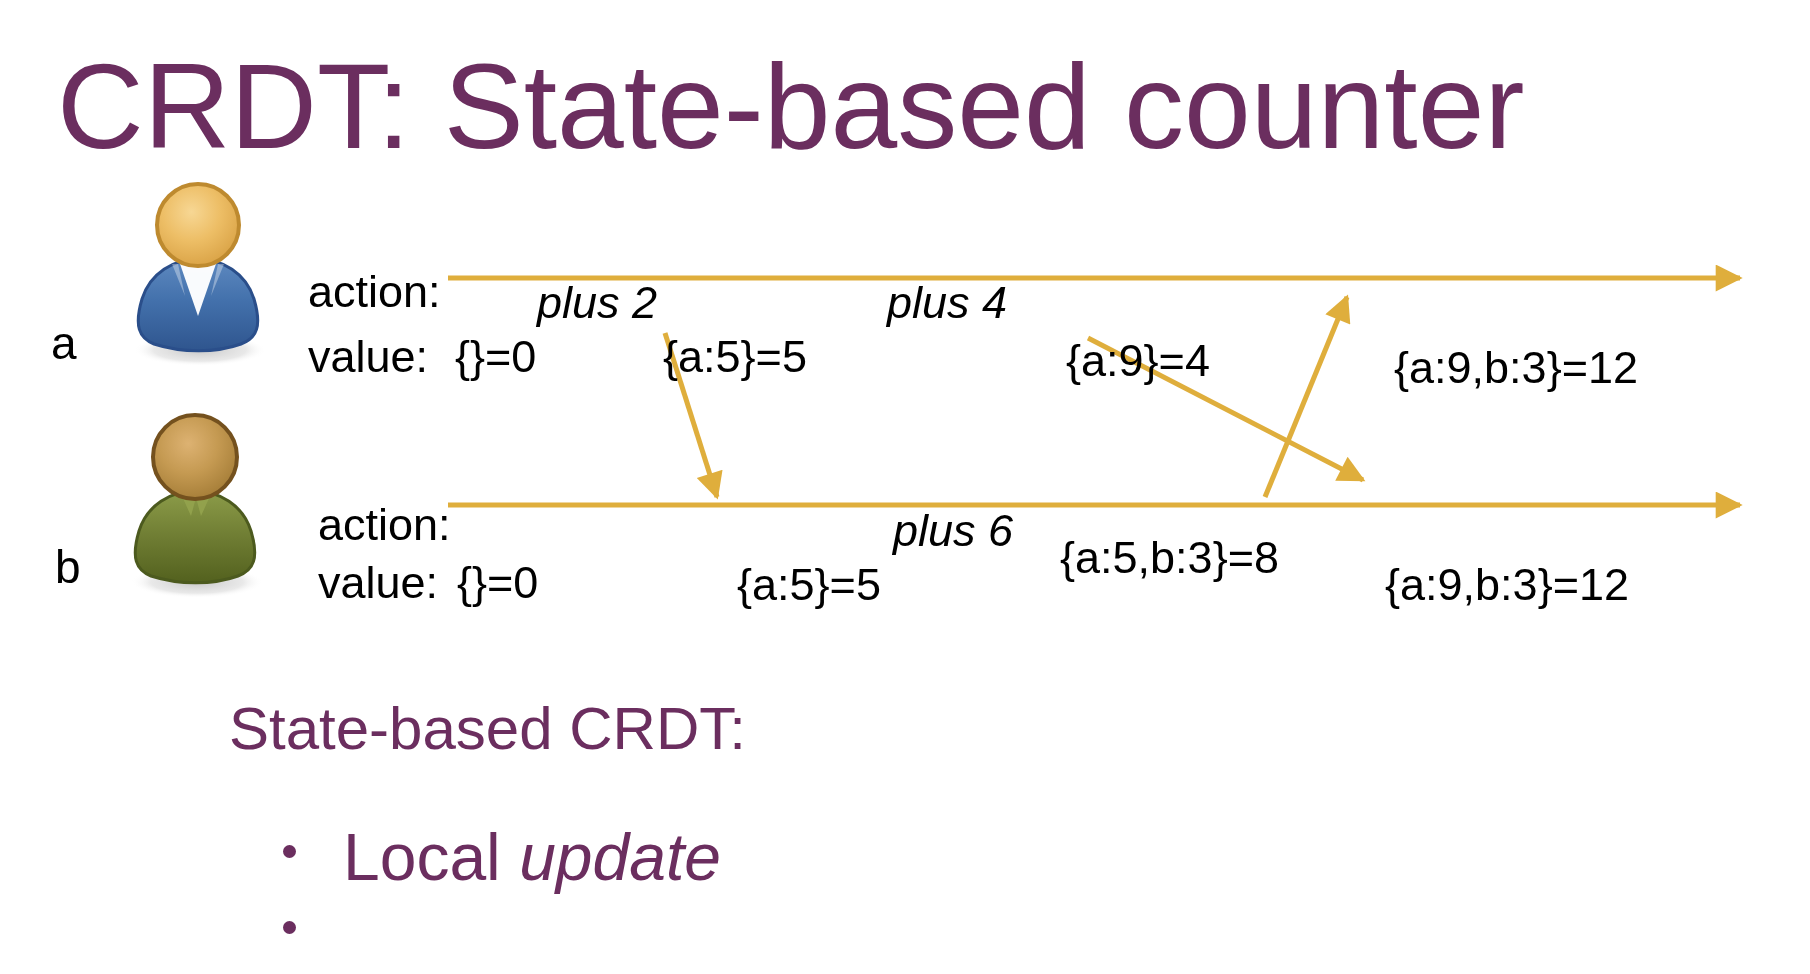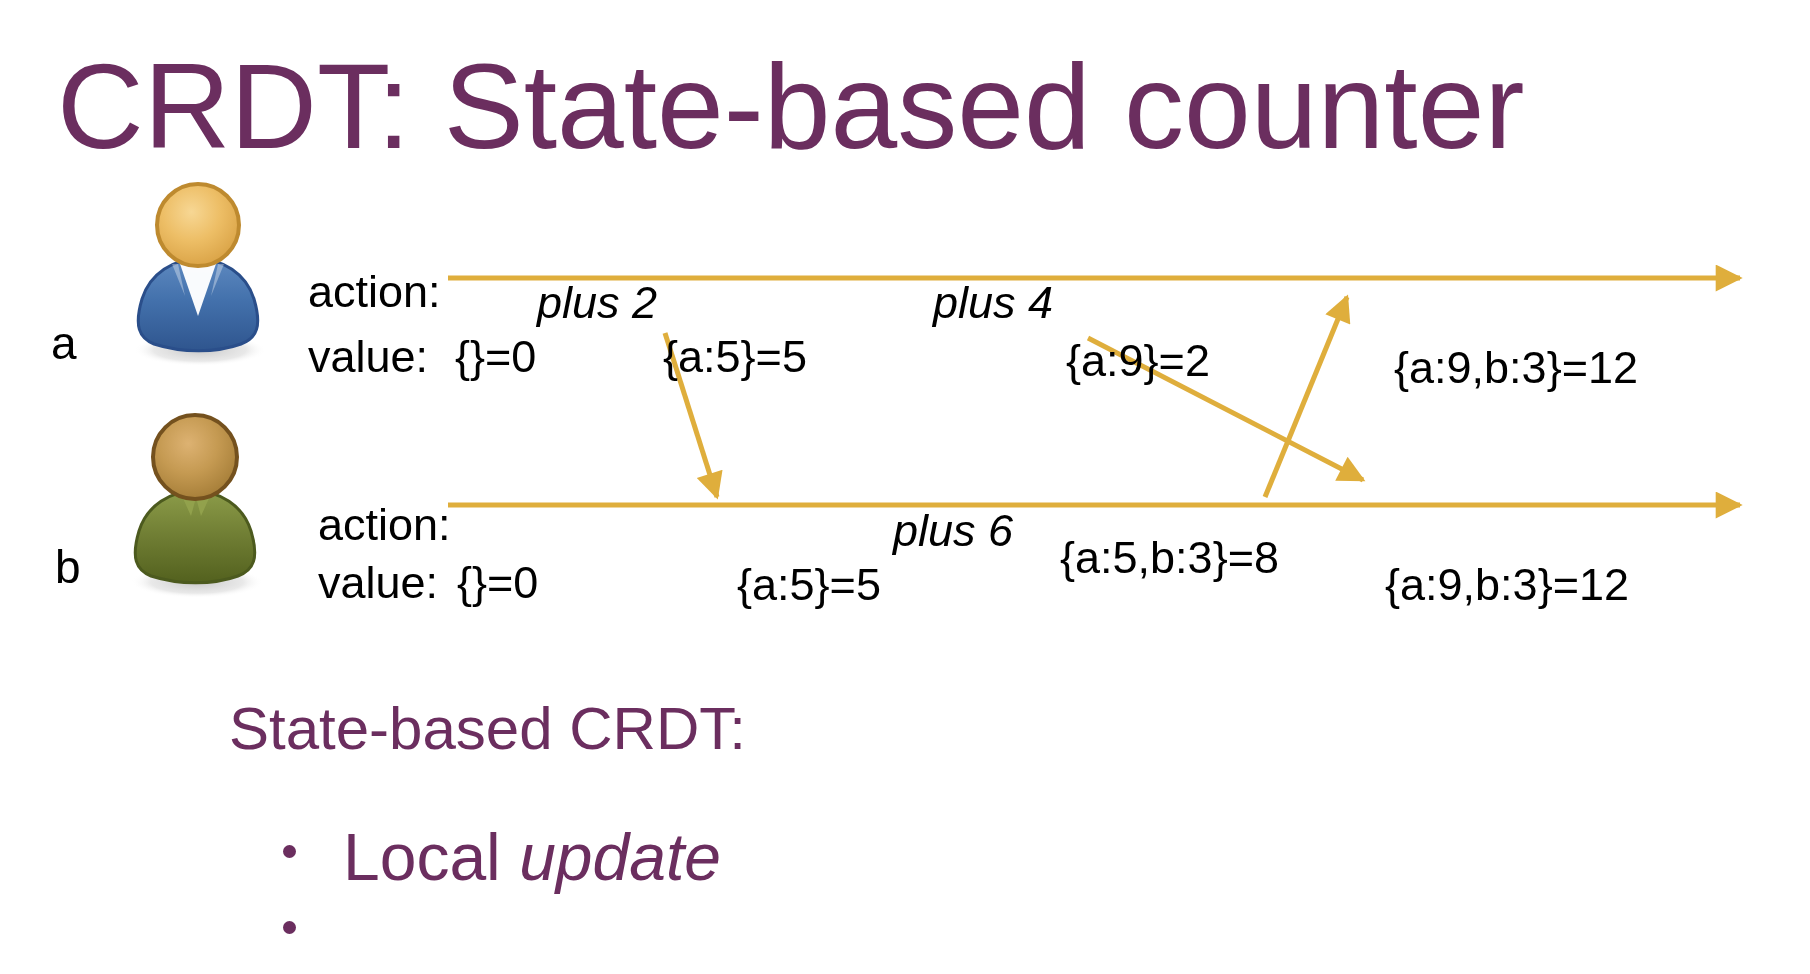--- a/index.html
+++ b/index.html
@@ -97,24 +97,24 @@
       <circle cx="70" cy="45" r="42" fill="url(#headB)" stroke="#74511E" stroke-width="4"></circle>
     </g>
   </svg>
 
   <div class="title">CRDT: State-based counter</div>
 
   <div class="t" style="left:51px;top:272px;font-size:46px">a</div>
   <div class="t" style="left:308px;top:221px">action:</div>
   <div class="t" style="left:308px;top:286px">value:</div>
   <div class="t it" style="left:537px;top:232px">plus 2</div>
-  <div class="t it" style="left:933px;top:232px">plus 4</div>
+  <div class="t it" style="left:887px;top:232px">plus 4</div>
   <div class="t" style="left:455px;top:286px">{}=0</div>
   <div class="t" style="left:663px;top:286px">{a:5}=5</div>
-  <div class="t" style="left:1066px;top:290px">{a:9}=2</div>
+  <div class="t" style="left:1066px;top:290px">{a:9}=4</div>
   <div class="t" style="left:1394px;top:297px">{a:9,b:3}=12</div>
 
   <div class="t" style="left:55px;top:496px;font-size:46px">b</div>
   <div class="t" style="left:318px;top:454px">action:</div>
   <div class="t" style="left:318px;top:512px">value:</div>
   <div class="t it" style="left:893px;top:460px">plus 6</div>
   <div class="t" style="left:457px;top:512px">{}=0</div>
   <div class="t" style="left:737px;top:514px">{a:5}=5</div>
   <div class="t" style="left:1060px;top:487px">{a:5,b:3}=8</div>
   <div class="t" style="left:1385px;top:514px">{a:9,b:3}=12</div>

